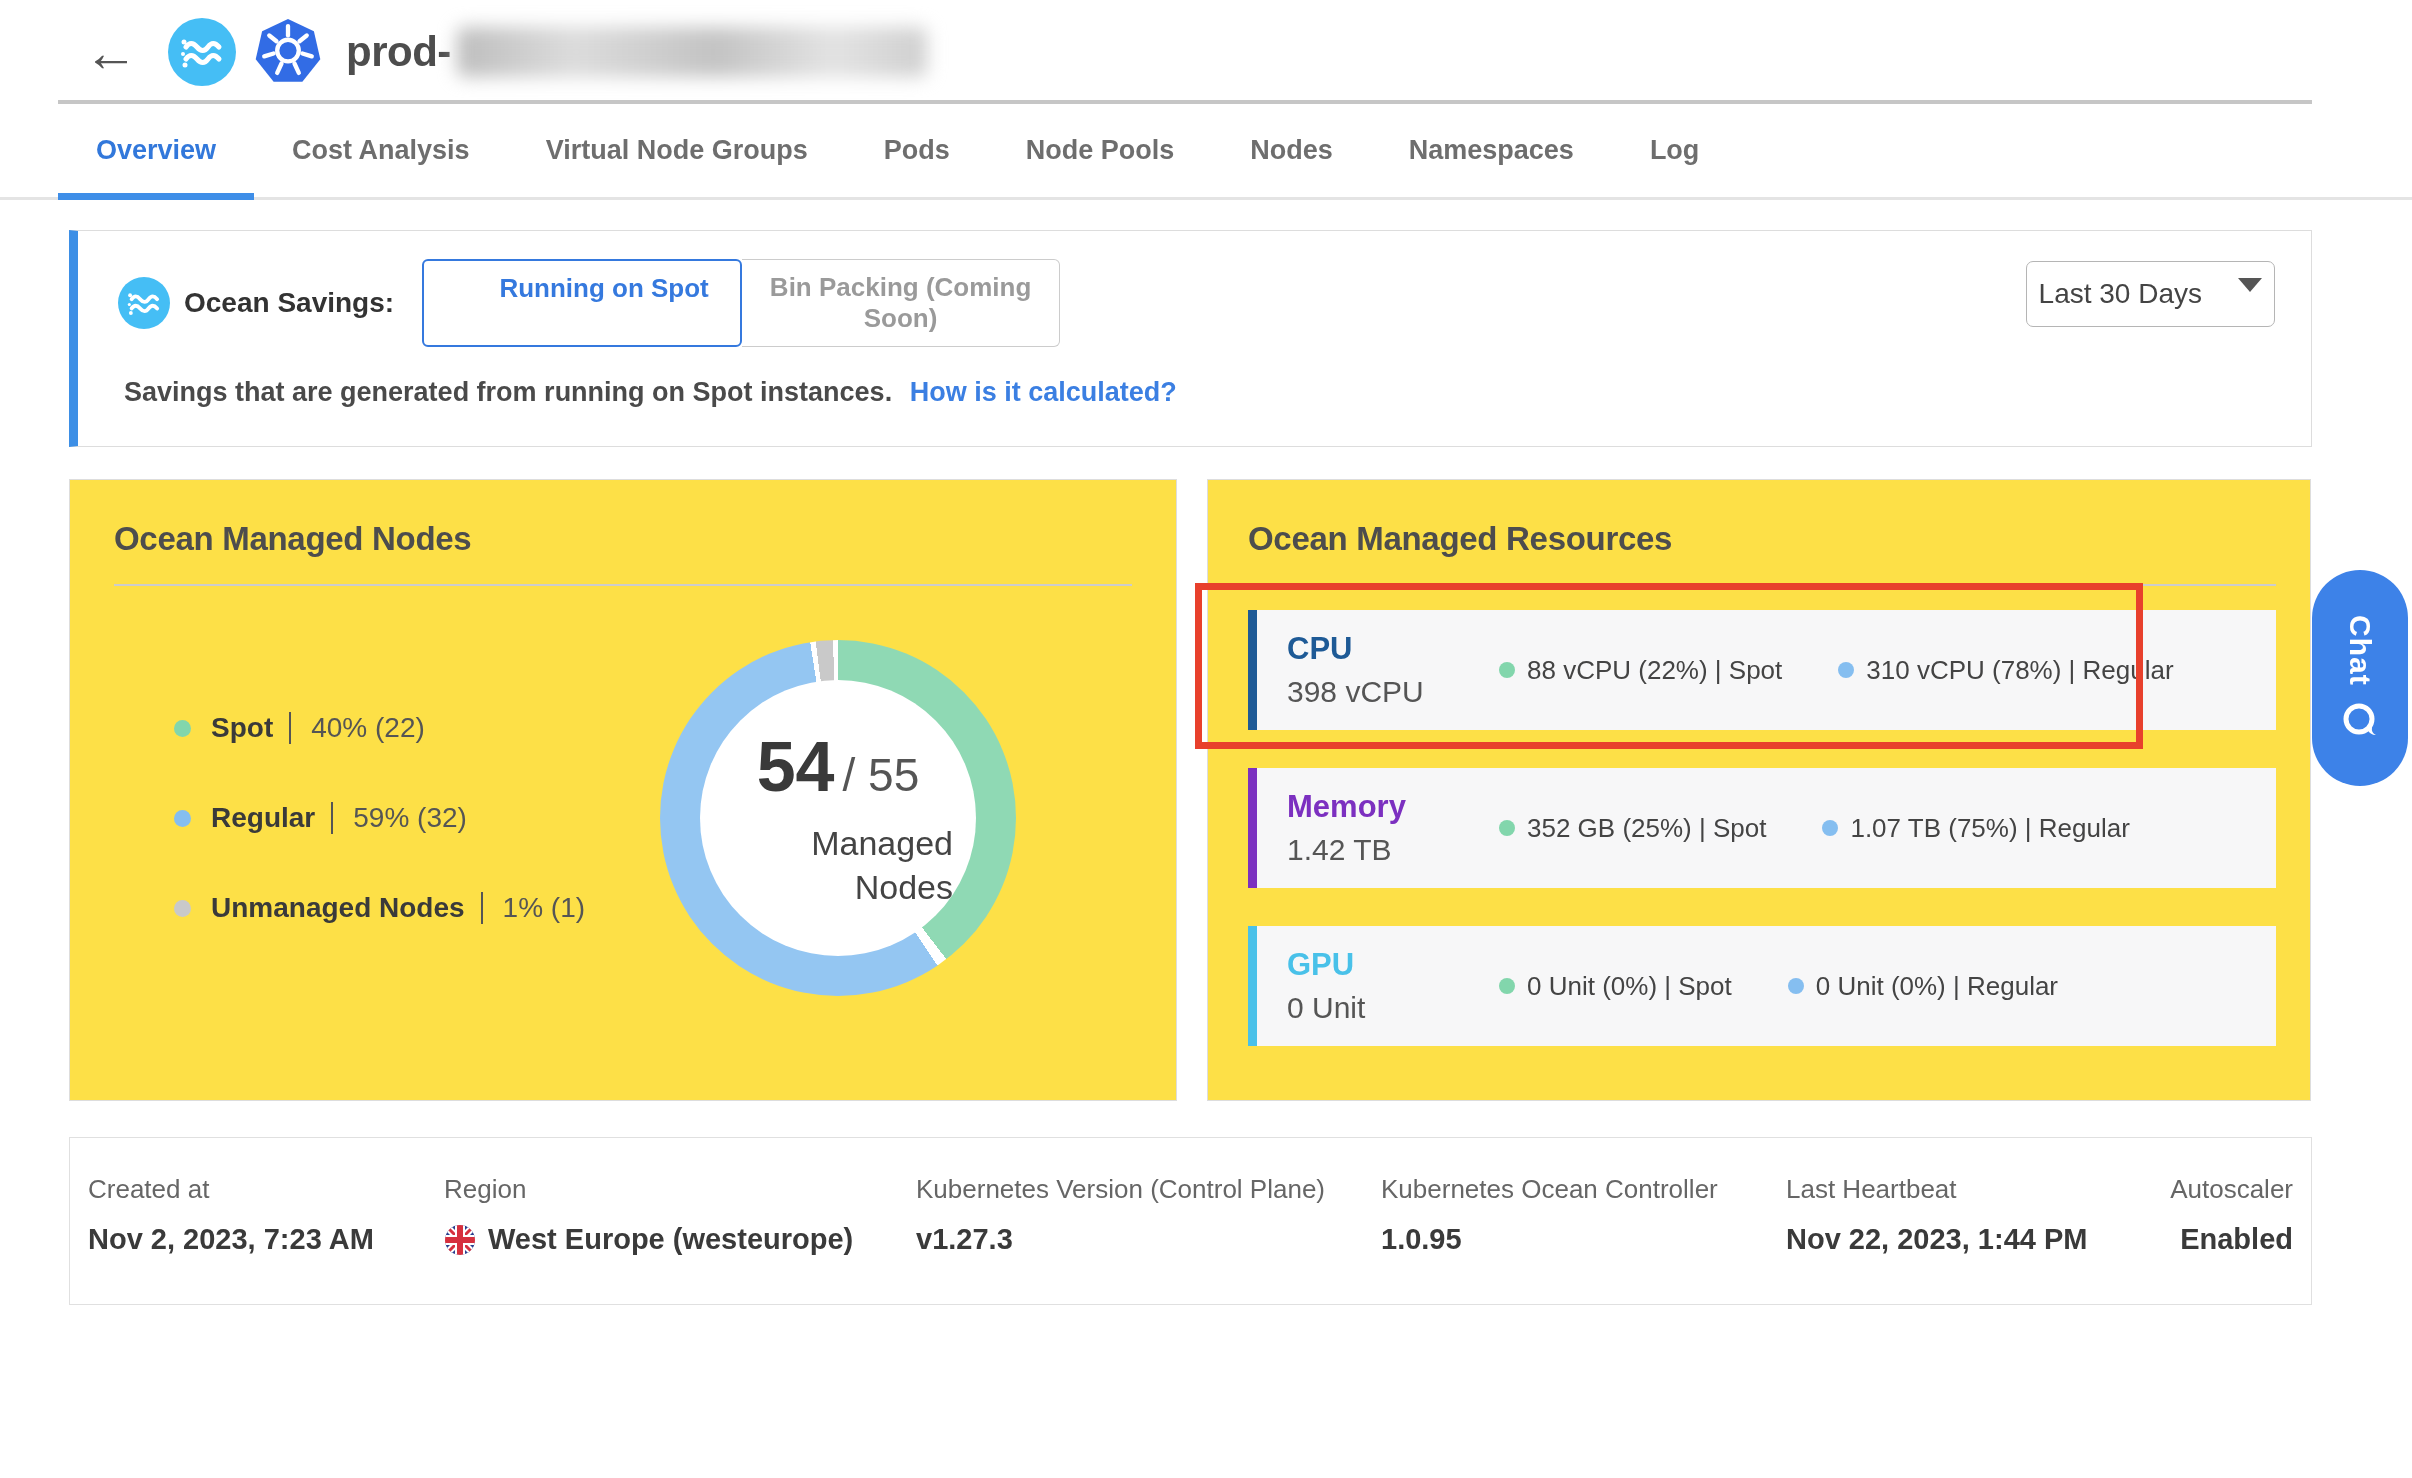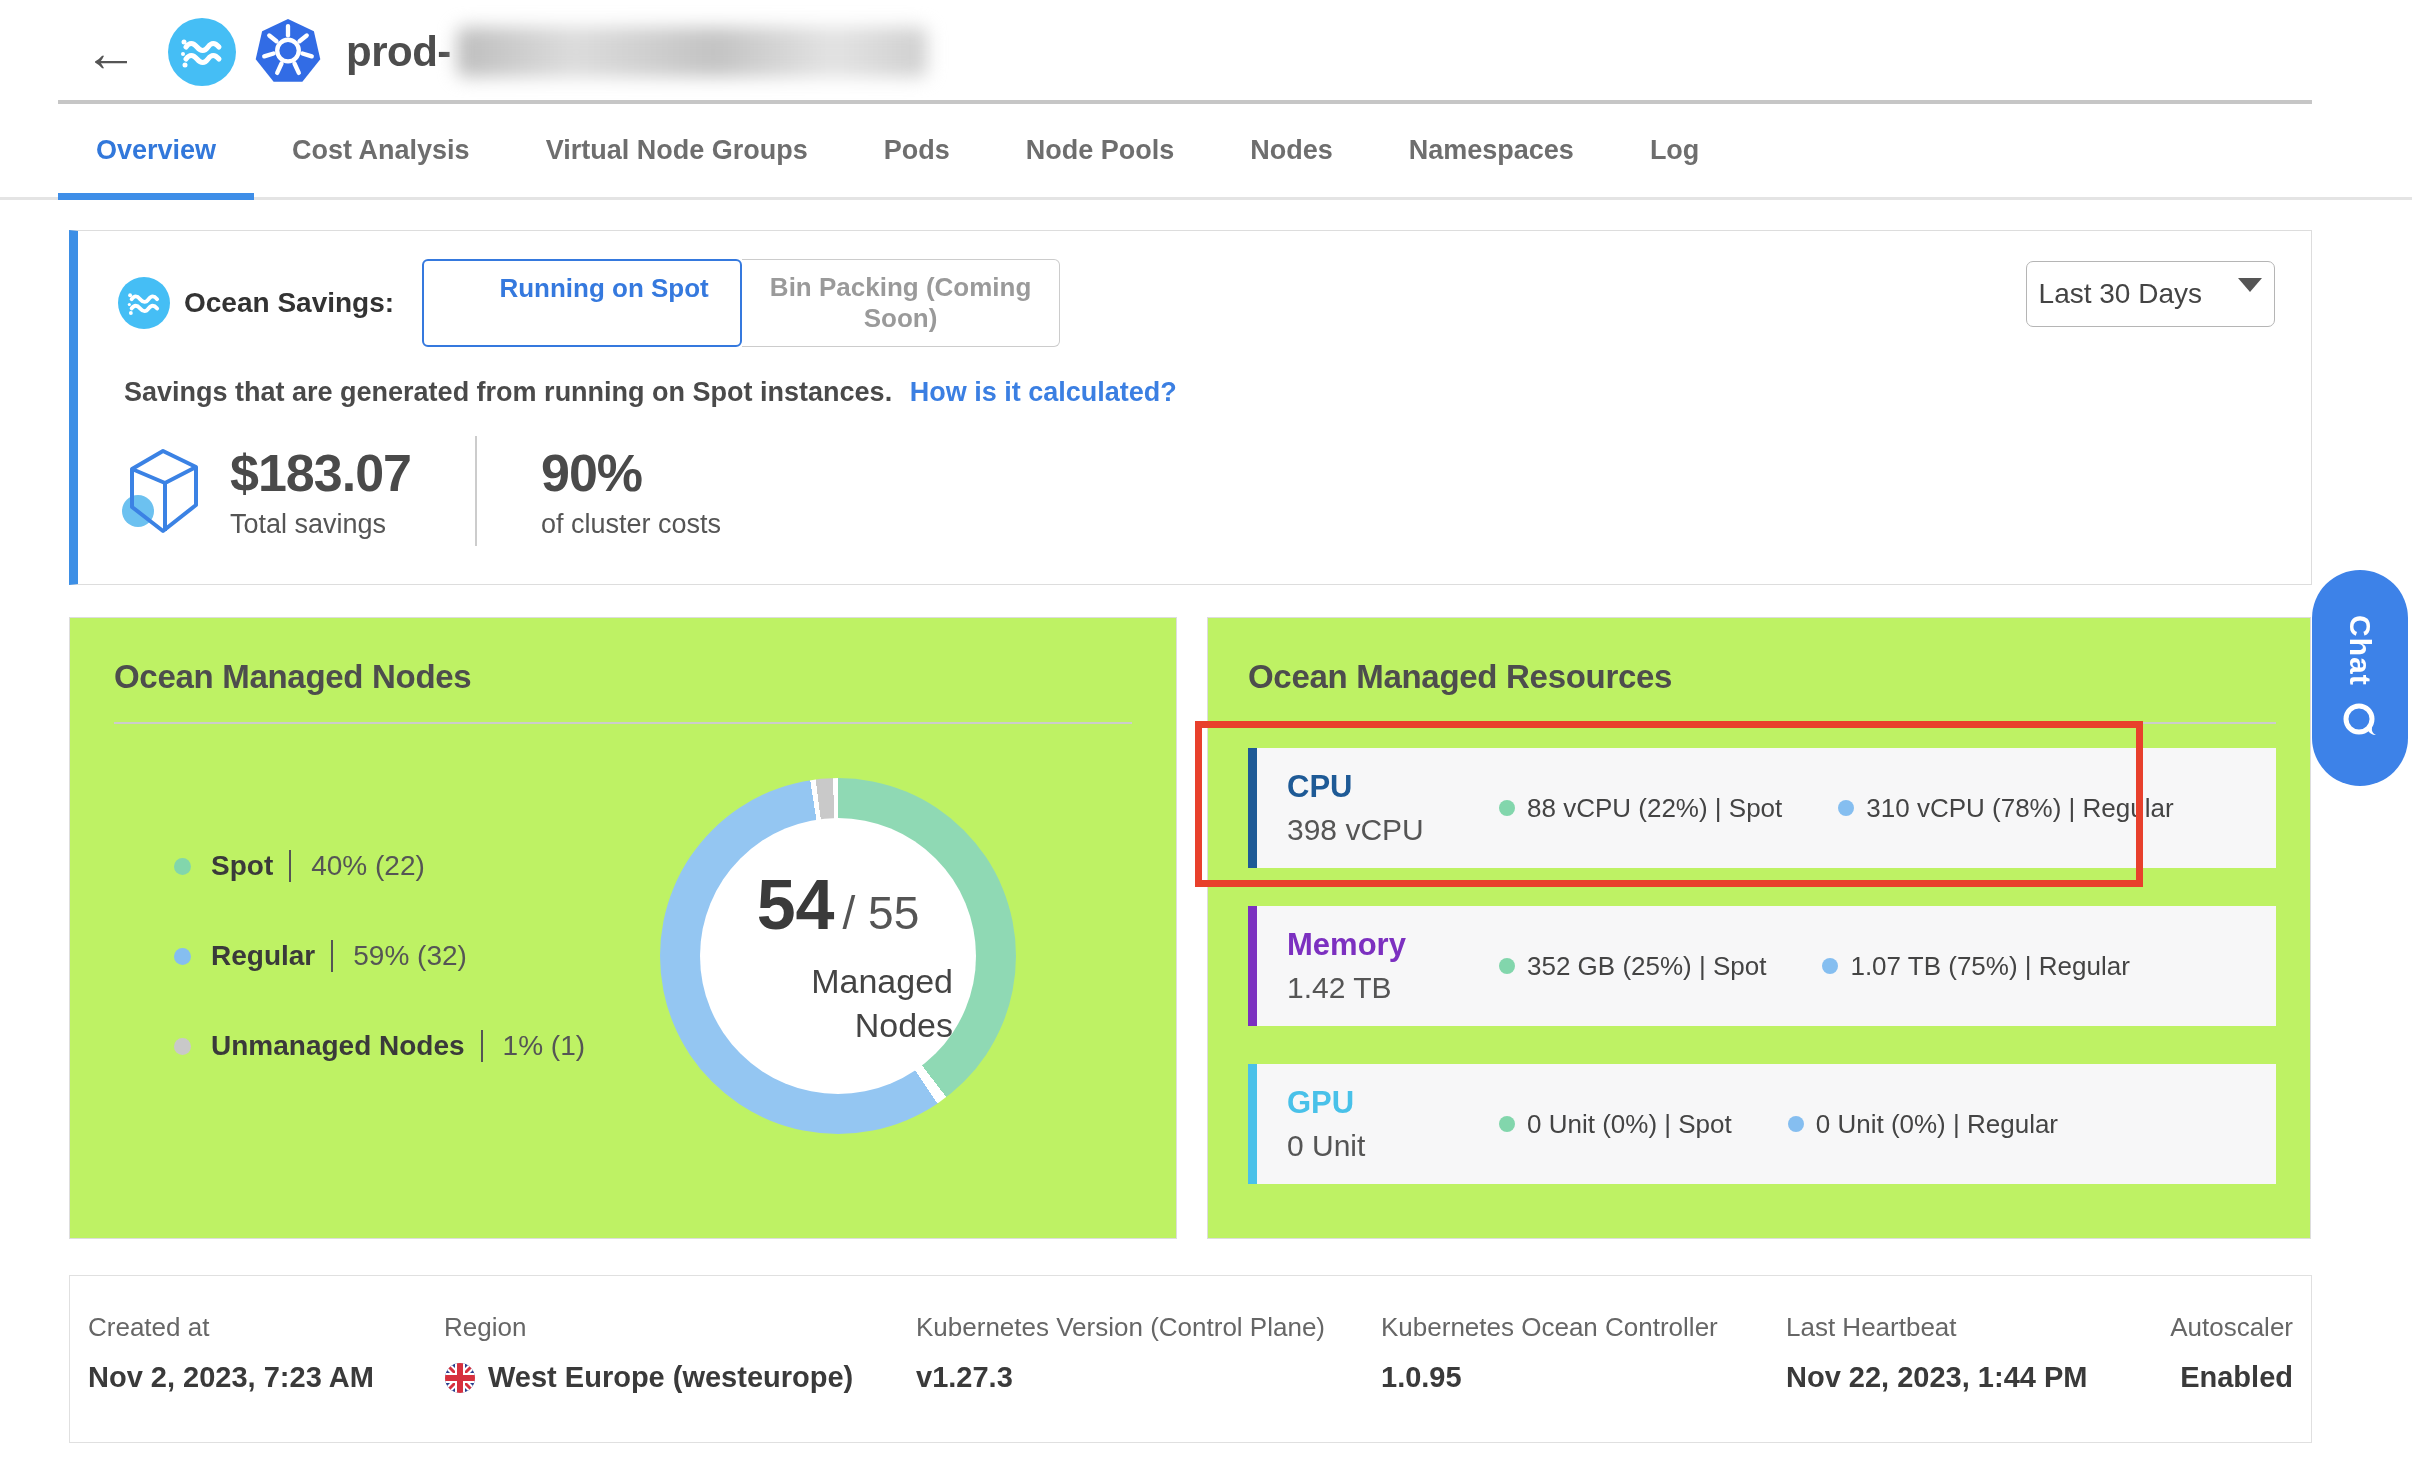--- a/index.html
+++ b/index.html
@@ -43,21 +43,21 @@
   .savings-desc { margin:30px 0 0 6px; font-size:27px; font-weight:bold; color:#4a4a4a; }
   .savings-desc a { color:#3b7fe2; text-decoration:none; margin-left:10px; cursor:pointer; }
   .savings-stats { display:flex; align-items:center; margin:28px 0 0 2px; }
   .cube-icon { margin-right:24px; }
   .stat .value { font-size:52px; font-weight:bold; color:#4a4a4a; letter-spacing:-1px; }
   .stat .caption { font-size:27px; color:#555; margin-top:6px; }
   .stat-divider { width:2px; height:110px; background:#ccc; margin:0 64px; }
 
   
   .cards { margin:32px 100px 0 69px; display:flex; gap:30px; }
-  .card { border:1px solid #ddd; background:#bef264; height:622px; }
+  .card { border:1px solid #ddd; background:#fde047; height:622px; }
   .card h2 { font-size:33px; font-weight:bold; color:#4d4d4d; letter-spacing:-0.3px; }
   .card-rule { height:2px; background:#ccc; margin-top:26px; }
   .card.nodes { width:1108px; padding:40px 44px; }
   .card.resources { width:1104px; padding:40px 34px 40px 40px; position:relative; }
 
   
   .nodes-body { display:flex; align-items:center; margin-top:54px; }
   .legend { display:flex; flex-direction:column; gap:58px; margin-left:60px; }
   .legend-item { display:flex; align-items:center; }
   .legend-dot { width:17px; height:17px; border-radius:50%; }
@@ -175,39 +175,20 @@
   <div class="period-select">
     <span>Last 30 Days</span>
     <span class="caret-down-dark"></span>
   </div>
 
   <div class="savings-desc">
     <span>Savings that are generated from running on Spot instances.</span>
     <a href="#">How is it calculated?</a>
   </div>
 
-  <div class="savings-stats">
-    <svg class="cube-icon" width="86" height="92" viewBox="0 0 86 92">
-      <circle cx="18" cy="66" r="16" fill="#6cc1f0"></circle>
-      <g fill="none" stroke="#3b82e4" stroke-width="4" stroke-linejoin="round">
-        <polygon points="43,6 76,22 76,60 43,86 12,62 12,24"></polygon>
-        <polyline points="12,24 45,38 76,22"></polyline>
-        <polyline points="45,38 45,86"></polyline>
-      </g>
-    </svg>
-    <div class="stat">
-      <div class="value">$183.07</div>
-      <div class="caption">Total savings</div>
-    </div>
-    <div class="stat-divider"></div>
-    <div class="stat">
-      <div class="value">90%</div>
-      <div class="caption">of cluster costs</div>
-    </div>
-  </div>
 </div>
 
 <div class="cards">
 
   <div class="card nodes">
     <h2>Ocean Managed Nodes</h2>
     <div class="card-rule"></div>
     <div class="nodes-body">
       <div class="legend">
         <div class="legend-item">

